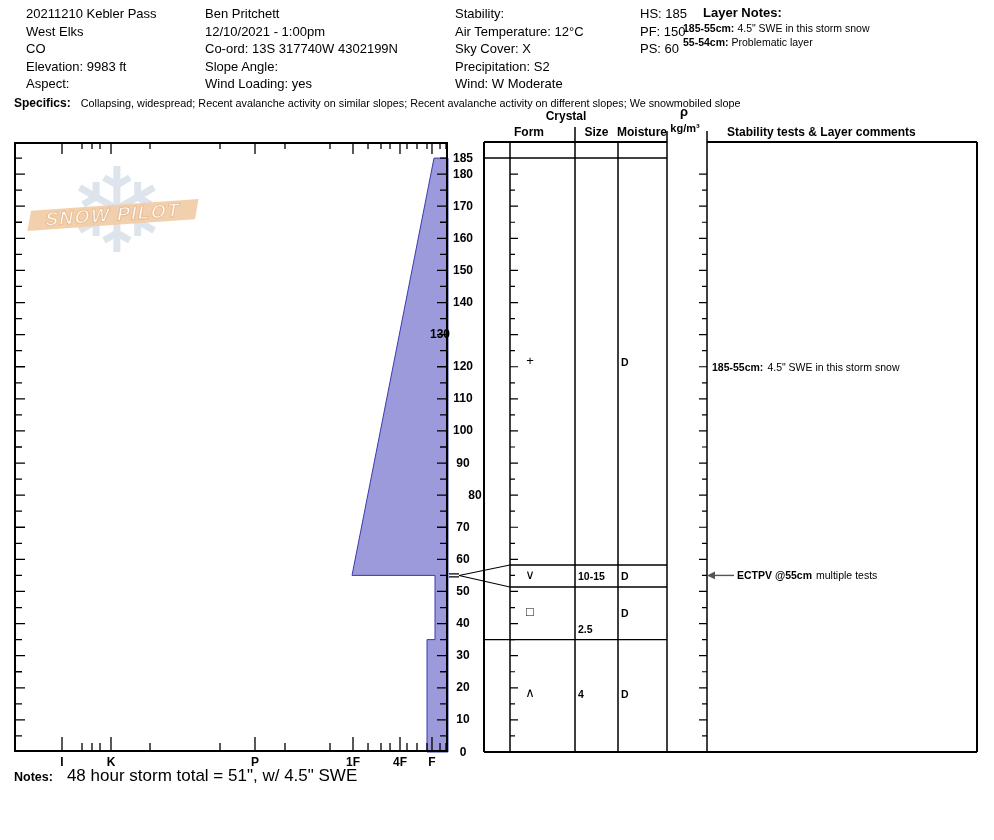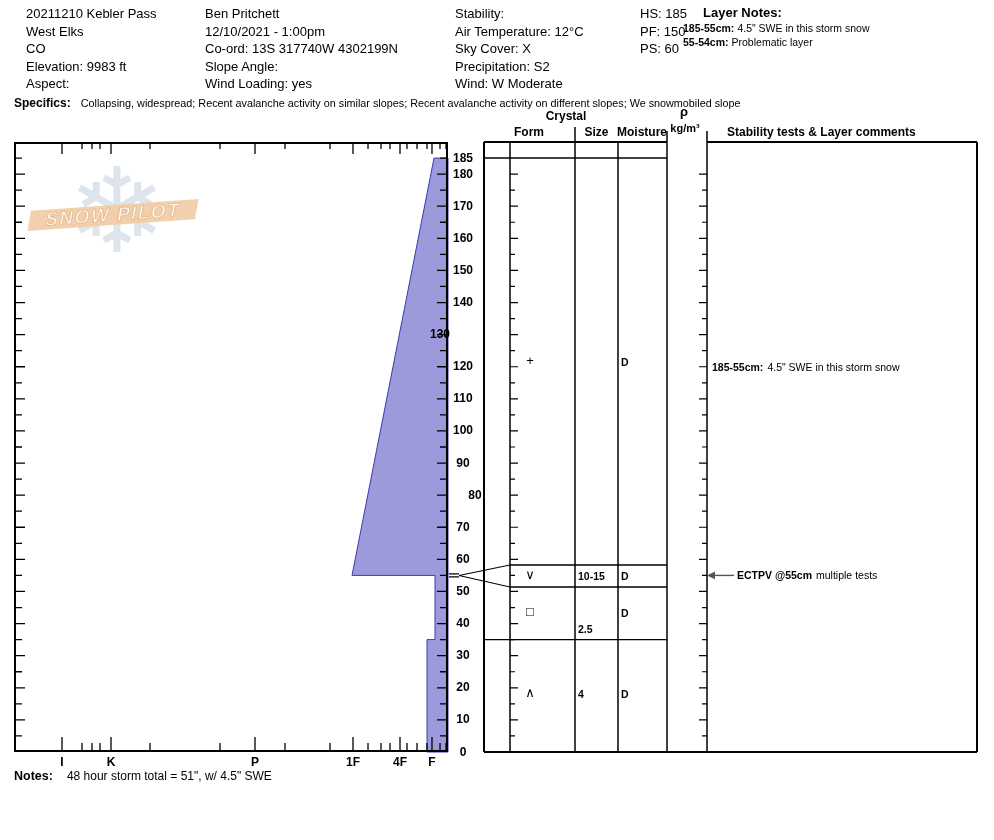--- a/index.html
+++ b/index.html
@@ -26,21 +26,21 @@
   .dlabel{position:absolute;width:32px;text-align:center;font-weight:bold;font-size:12px;line-height:15px;}
   .hlabel{position:absolute;width:28px;text-align:center;font-weight:bold;font-size:12px;line-height:14px;}
   .th{position:absolute;font-weight:bold;font-size:12px;white-space:nowrap;}
   .tcenter{text-align:center;}
   .formsym{position:absolute;width:26px;text-align:center;font-size:13px;line-height:16px;}
   .cellval{position:absolute;font-size:10.5px;font-weight:bold;line-height:13px;white-space:nowrap;}
   .lcomment{position:absolute;font-size:10.5px;line-height:13px;white-space:nowrap;}
   .lcomment b{font-weight:bold;margin-right:4px;}
   #notes-line{position:absolute;left:14px;top:766px;white-space:nowrap;}
   #notes-line .n-label{font-weight:bold;font-size:12.5px;}
-  #notes-line .n-text{font-size:12px;margin-left:14px;margin-top:9px;}
+  #notes-line .n-text{font-size:17px;margin-left:14px;margin-top:9px;}
   svg{position:absolute;left:0;top:0;pointer-events:none;}
 </style>
 </head>
 <body>
 
 <div id="app">
 
   <div class="hdrcol" style="left:14px" id="hdr-col1">
       <div class="hdr-line"><b></b><span>20211210 Kebler Pass</span></div>
       <div class="hdr-line"><b></b><span>West Elks</span></div>

